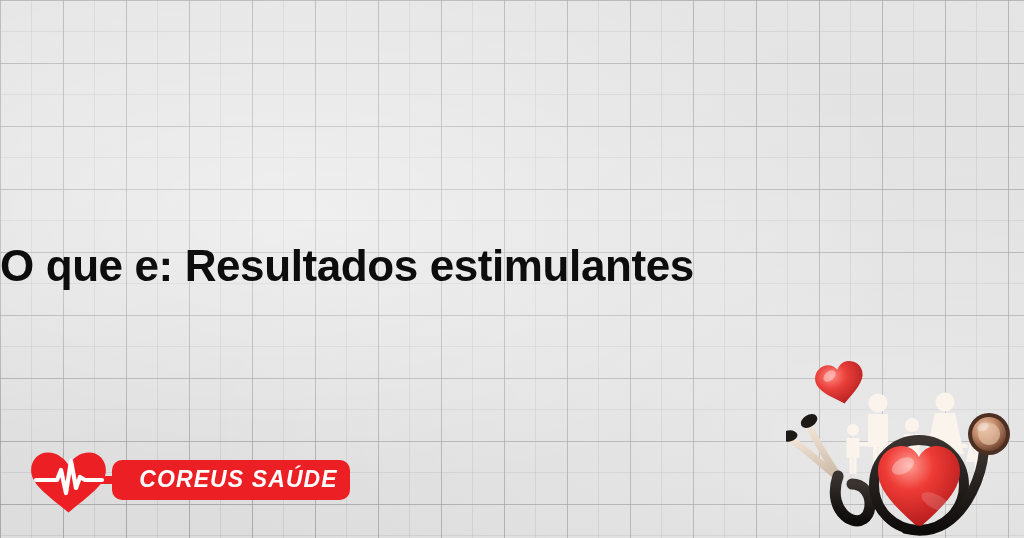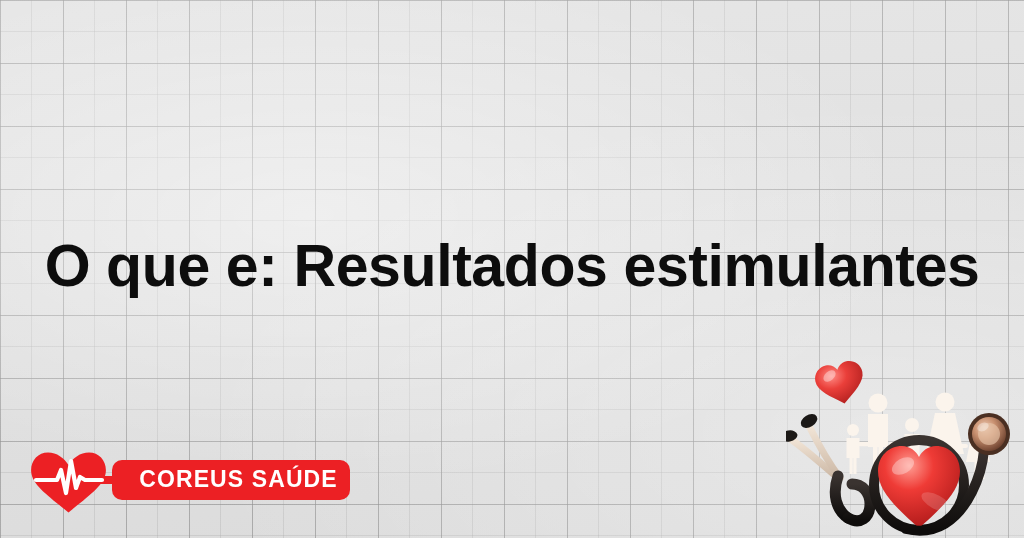--- a/index.html
+++ b/index.html
@@ -62,22 +62,21 @@
       radial-gradient(ellipse at 85% 80%, rgba(255,255,255,0.30), rgba(255,255,255,0) 55%),
       linear-gradient(175deg, rgba(255,255,255,0.25), rgba(200,200,200,0.12));
   }
 
   
   #headline {
     position: absolute;
     left: 0;
     right: 0;
     top: 234px;
-    text-align: center;
-    font-size: 59px;
+    font-size: 44px;
     line-height: 64px;
     font-weight: 700;
     letter-spacing: -0.4px;
     color: #0d0d0d;
     white-space: nowrap;
   }
 
   
   #brand-logo {
     position: absolute;
@@ -108,20 +107,21 @@
 
   #brand-pill-text {
     position: absolute;
     left: 15px;
     right: 0;
     top: 7px;
     text-align: center;
     font-size: 23px;
     line-height: 25px;
     font-weight: 700;
+    font-style: italic;
     letter-spacing: 1.1px;
     color: #ffffff;
   }
 
   
   #health-collage {
     position: absolute;
     left: 786px;
     top: 352px;
     width: 238px;

